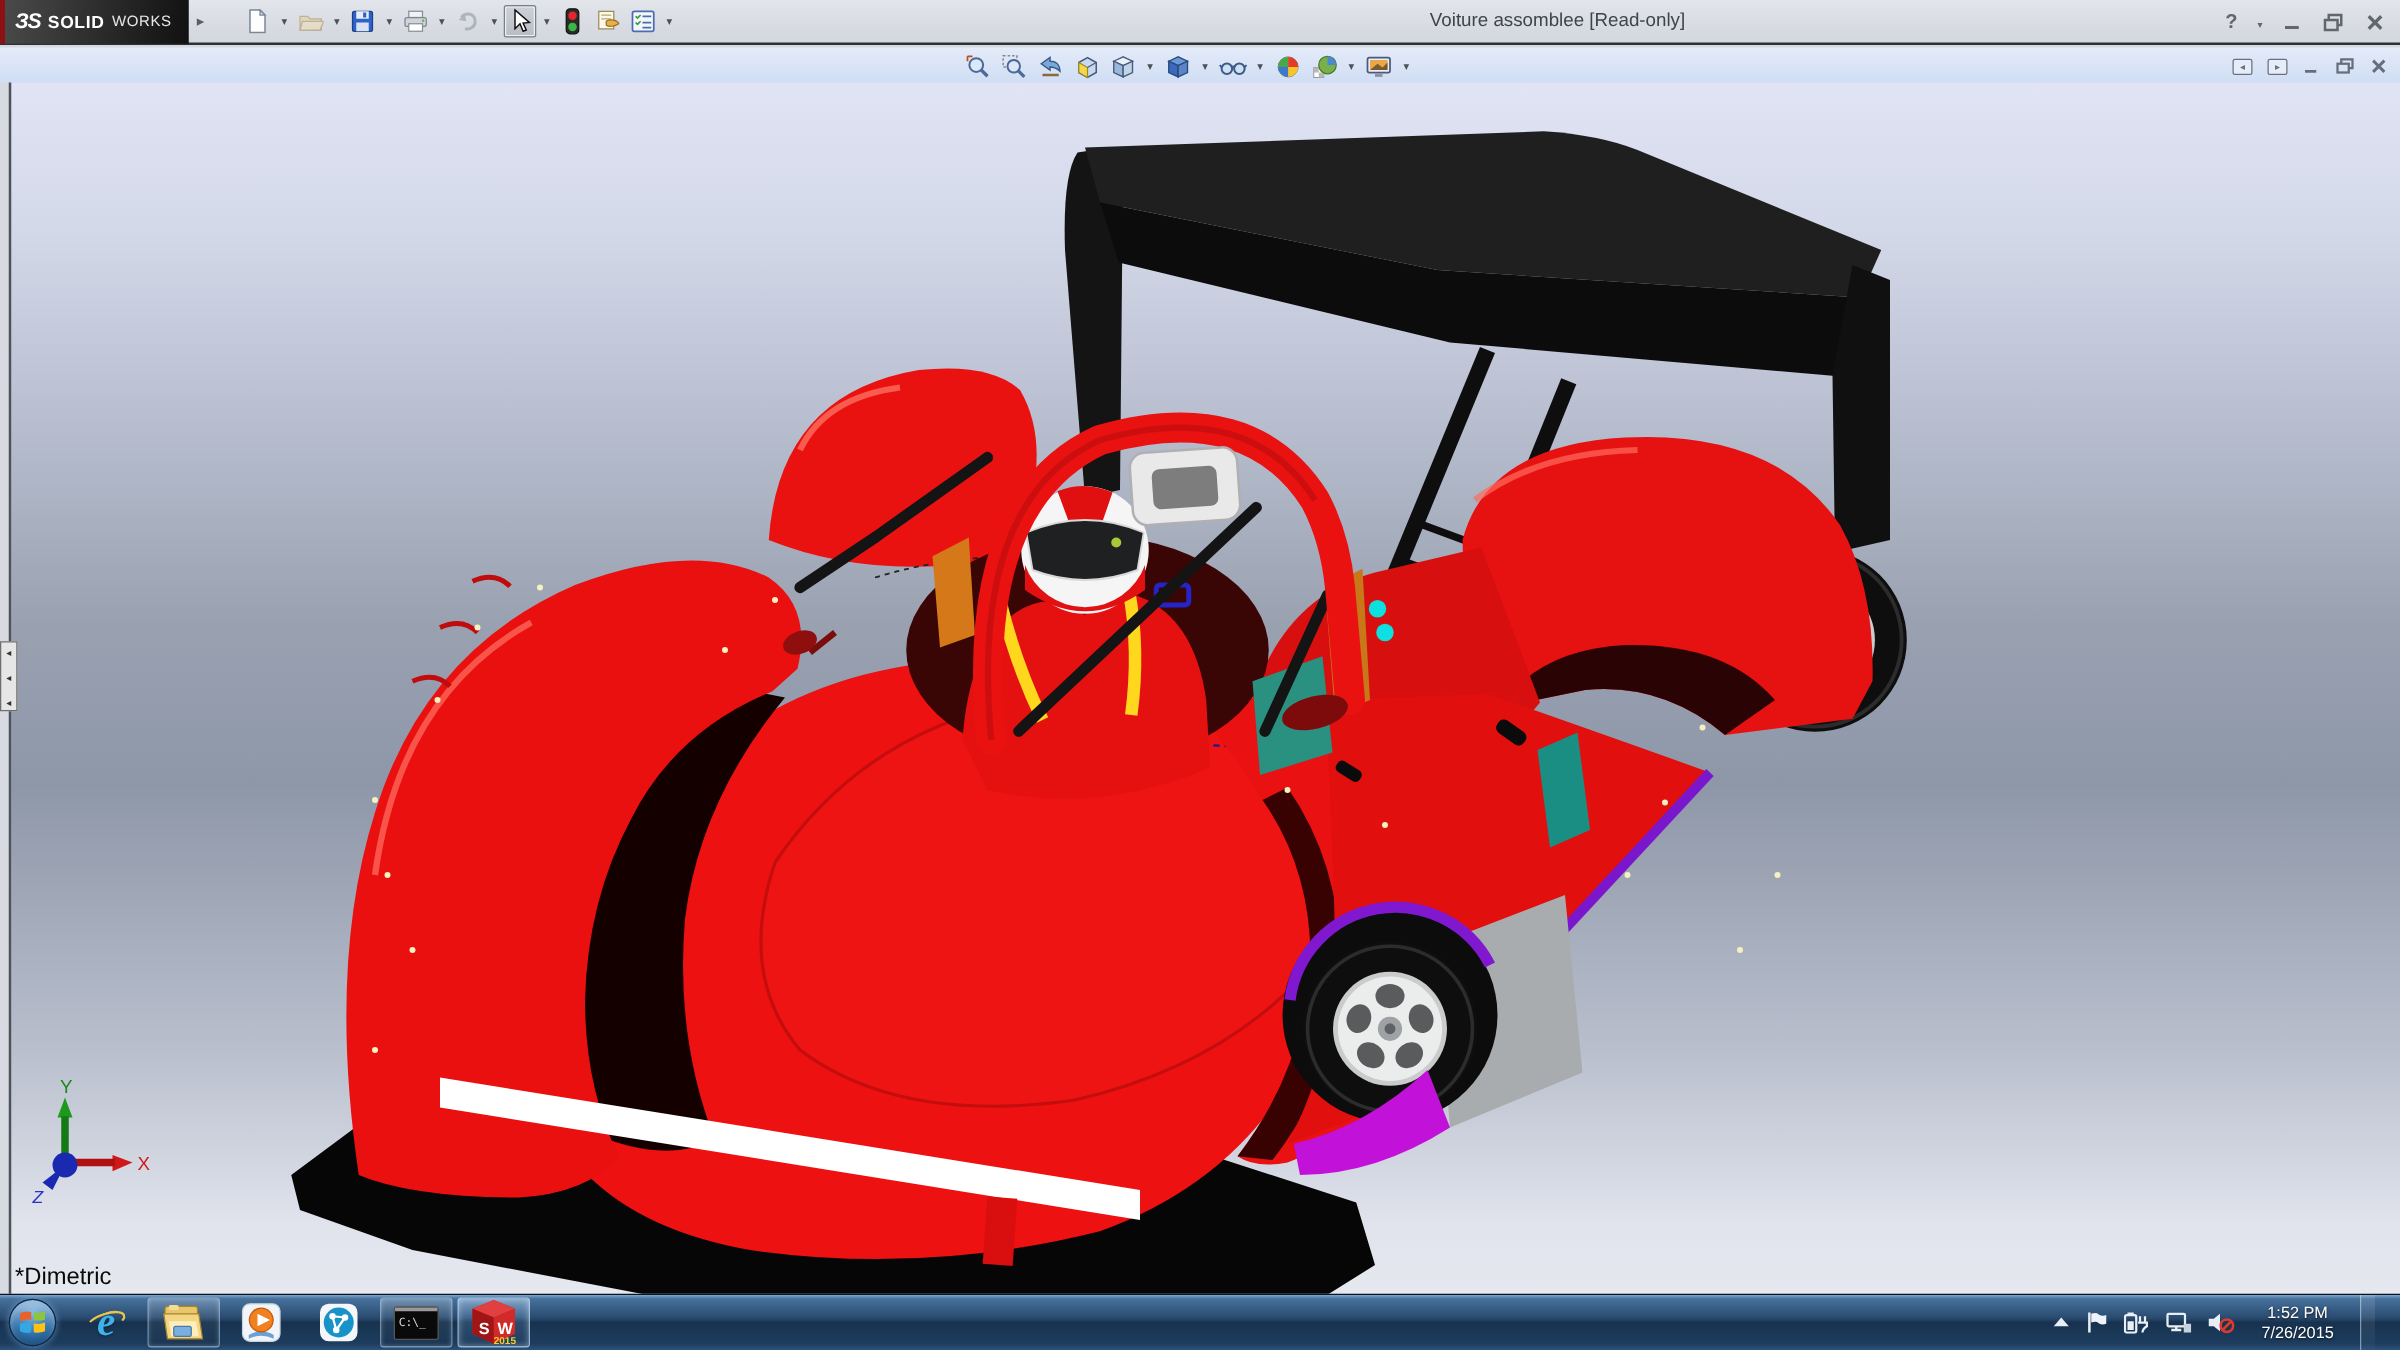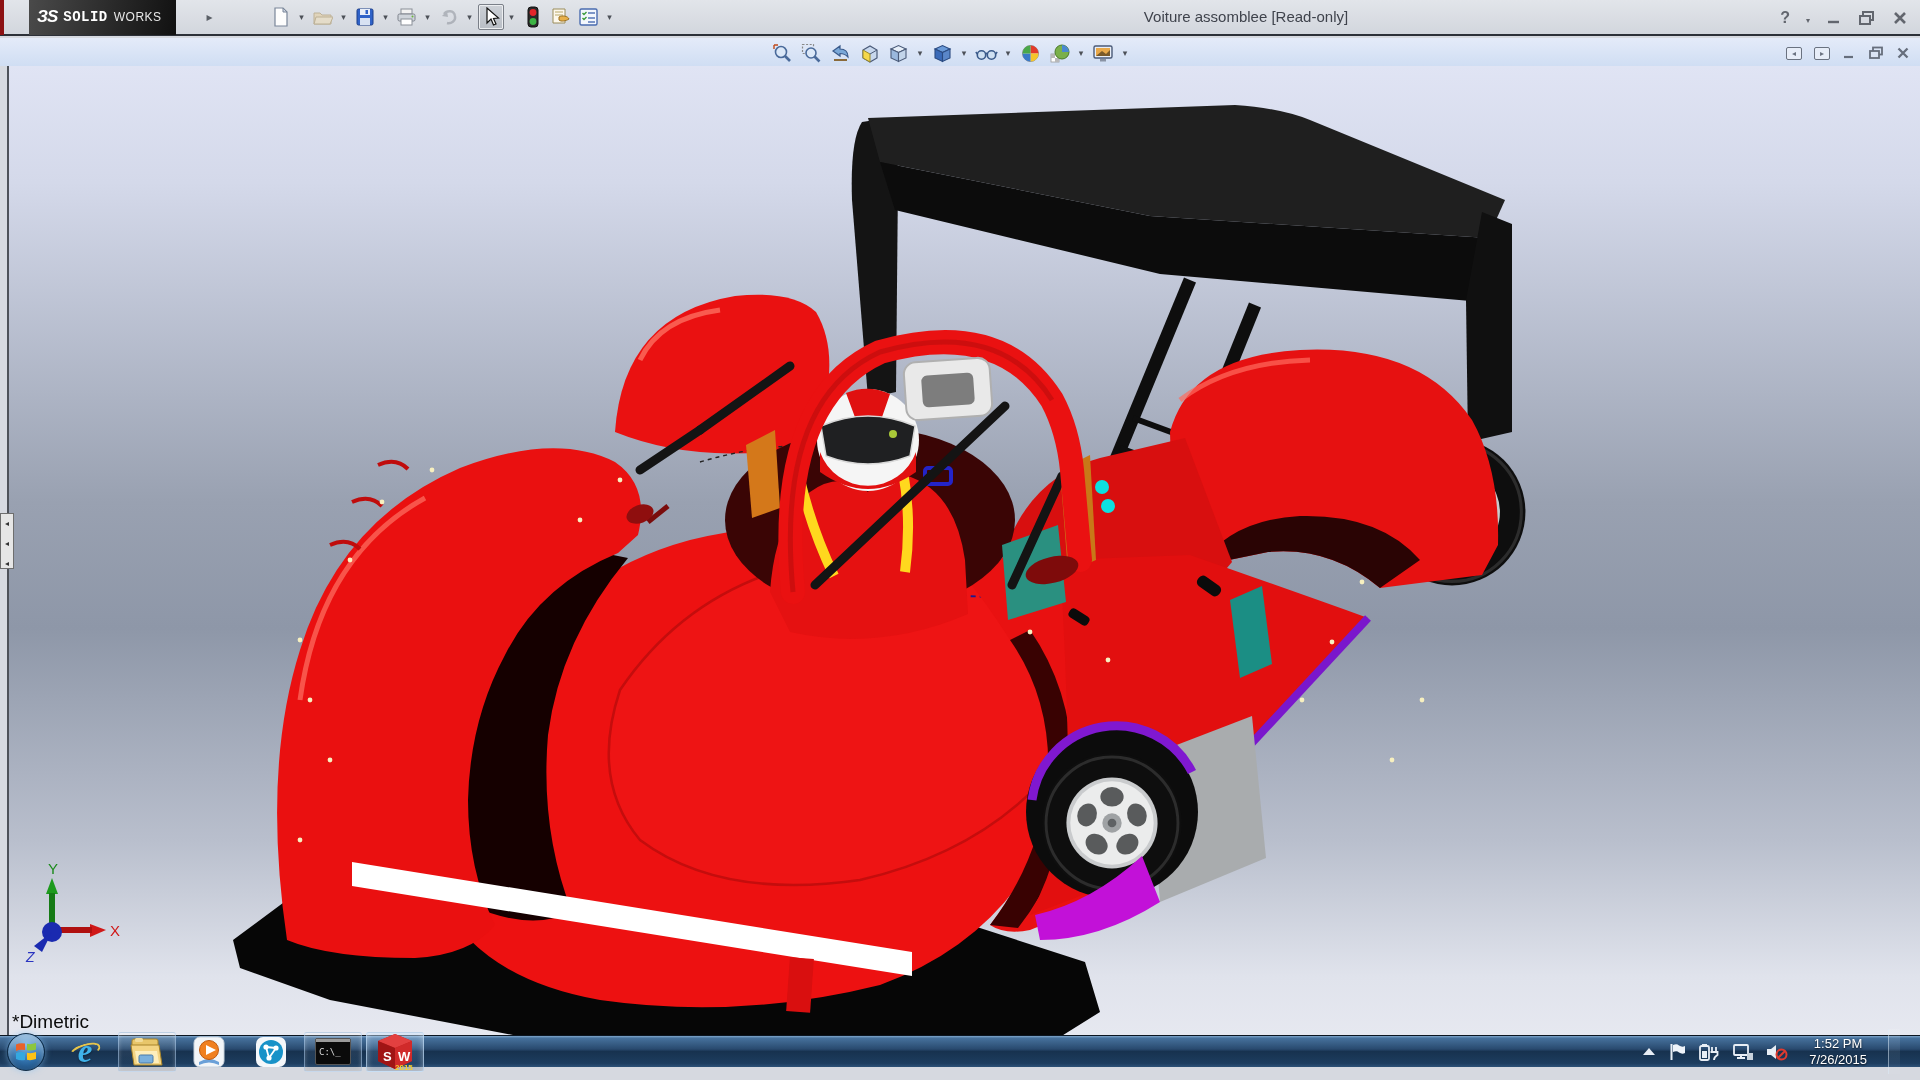--- a/index.html
+++ b/index.html
@@ -3,26 +3,26 @@
 <meta charset="utf-8">
 <style>
   * { margin:0; padding:0; box-sizing:border-box; }
   html,body { width:1920px; height:1080px; overflow:hidden;
     font-family:"Liberation Sans", sans-serif; }
   .app { position:relative; width:1920px; height:1080px; background:#d6d9e0; }
 
   
   .titlebar { position:absolute; left:0; top:0; width:1920px; height:36px;
     background:linear-gradient(#e2e5ea,#d2d6dd); border-bottom:2px solid #2c3038;
-    display:flex; align-items:center;gap:25px; }
+    display:flex; align-items:center; }
   .red-strip { width:4px; height:36px; background:#8c1113; }
   .logo { height:36px; padding:0 14px 0 8px; display:flex; align-items:center; gap:6px;
     background:linear-gradient(100deg,#4a4a4a 0%,#2a2a2a 55%,#111 100%); color:#fff; }
   .logo .glyph { font-size:17px; font-weight:bold; font-style:italic; letter-spacing:-1px; }
-  .logo .b { font-size:14px; font-weight:bold; letter-spacing:.5px;font-family:Liberation Mono, monospace; }
+  .logo .b { font-size:14px; font-weight:bold; letter-spacing:.5px; }
   .logo .l { font-size:12px; font-weight:normal; letter-spacing:.5px; color:#e8e8e8; }
   .menu-fly { width:14px; height:22px; margin-left:2px; display:flex; align-items:center; justify-content:center; }
   .menu-fly::after { content:"▸"; color:#5a5f66; font-size:12px; }
   .tb-group { display:flex; align-items:center; margin-left:26px; gap:2px; }
   .tb-btn { width:26px; height:26px; display:flex; align-items:center; justify-content:center; border:1px solid transparent; border-radius:2px; }
   .tb-btn.pressed { border:1px solid #7a7f88; background:linear-gradient(#cdd1d7,#b8bdc5); box-shadow:inset 0 0 0 1px #eceef1; }
   .tb-btn.disabled { opacity:.45; }
   .caret { width:12px; height:26px; display:flex; align-items:center; justify-content:center; }
   .caret::after { content:"▾"; font-size:9px; color:#4c5057; }
   .win-title { position:absolute; left:1246px; top:8px; transform:translateX(-50%);
@@ -48,21 +48,21 @@
   .gutter { position:absolute; left:0; top:0; bottom:0; width:9px; background:#d7dae1; border-right:2px solid #4e525a; }
   .pane-handle { position:absolute; left:0; top:447px; width:14px; height:56px;
     background:#e6e6e6; border:1px solid #6e6e6e; display:flex; flex-direction:column;
     align-items:center; justify-content:center; gap:2px; }
   .pane-handle span::before { content:"◂"; font-size:8px; color:#333; line-height:8px; }
   .carSVG { position:absolute; left:0; top:0; width:1920px; height:969px; }
   .view-label { position:absolute; left:12px; bottom:2px; font-size:19px; color:#0a0a0a;margin-top:12px; }
   .triad { position:absolute; left:18px; bottom:70px; }
 
   
-  .taskbar { position:absolute; left:0; top:1035px; width:1920px; height:32px;
+  .taskbar { position:absolute; left:0; top:1035px; width:1920px; height:45px;
     background:linear-gradient(180deg,#7fa6cb 0%, #46719c 7%, #294a6f 42%, #17324f 50%, #1d3d5f 88%, #2d5178 100%);
     border-top:1px solid #0b1520; display:flex; align-items:center; }
   .start { width:52px; height:45px; display:flex; align-items:center; justify-content:center; }
   .orb { width:38px; height:38px; border-radius:50%;
     background:radial-gradient(circle at 50% 30%, #7fb8e8 0%, #2f6ea8 55%, #123a63 100%);
     border:1px solid #0d2a45; box-shadow:inset 0 6px 8px rgba(255,255,255,.45), 0 0 6px rgba(130,190,240,.6);
     display:flex; align-items:center; justify-content:center; }
   .task-items { display:flex; align-items:center; gap:4px; margin-left:4px; }
   .task-btn { width:58px; height:40px; border-radius:3px; display:flex; align-items:center; justify-content:center; }
   .task-btn.open { border:1px solid rgba(180,210,240,.55);

